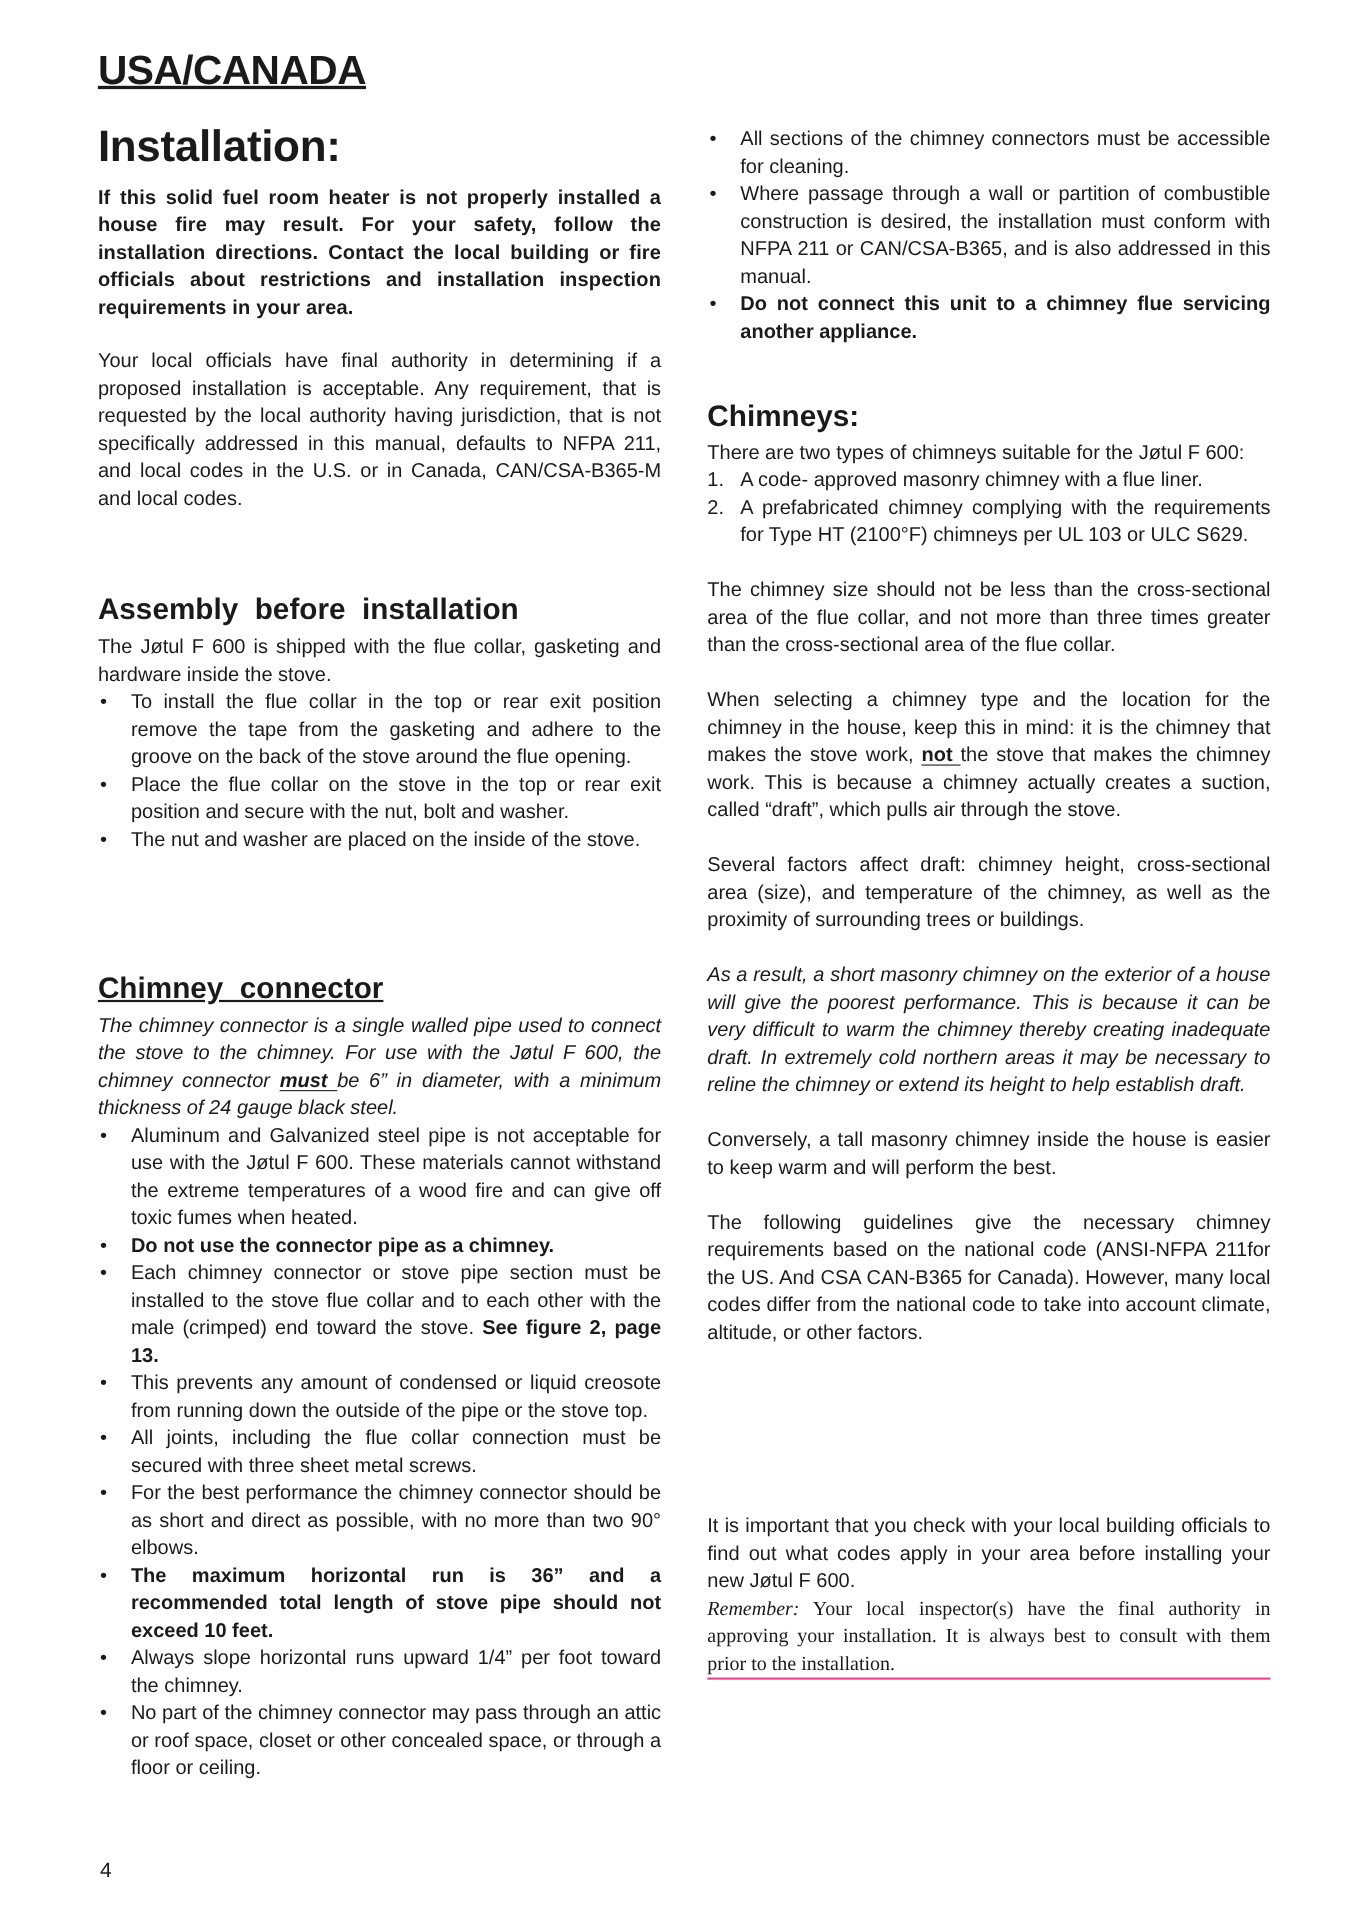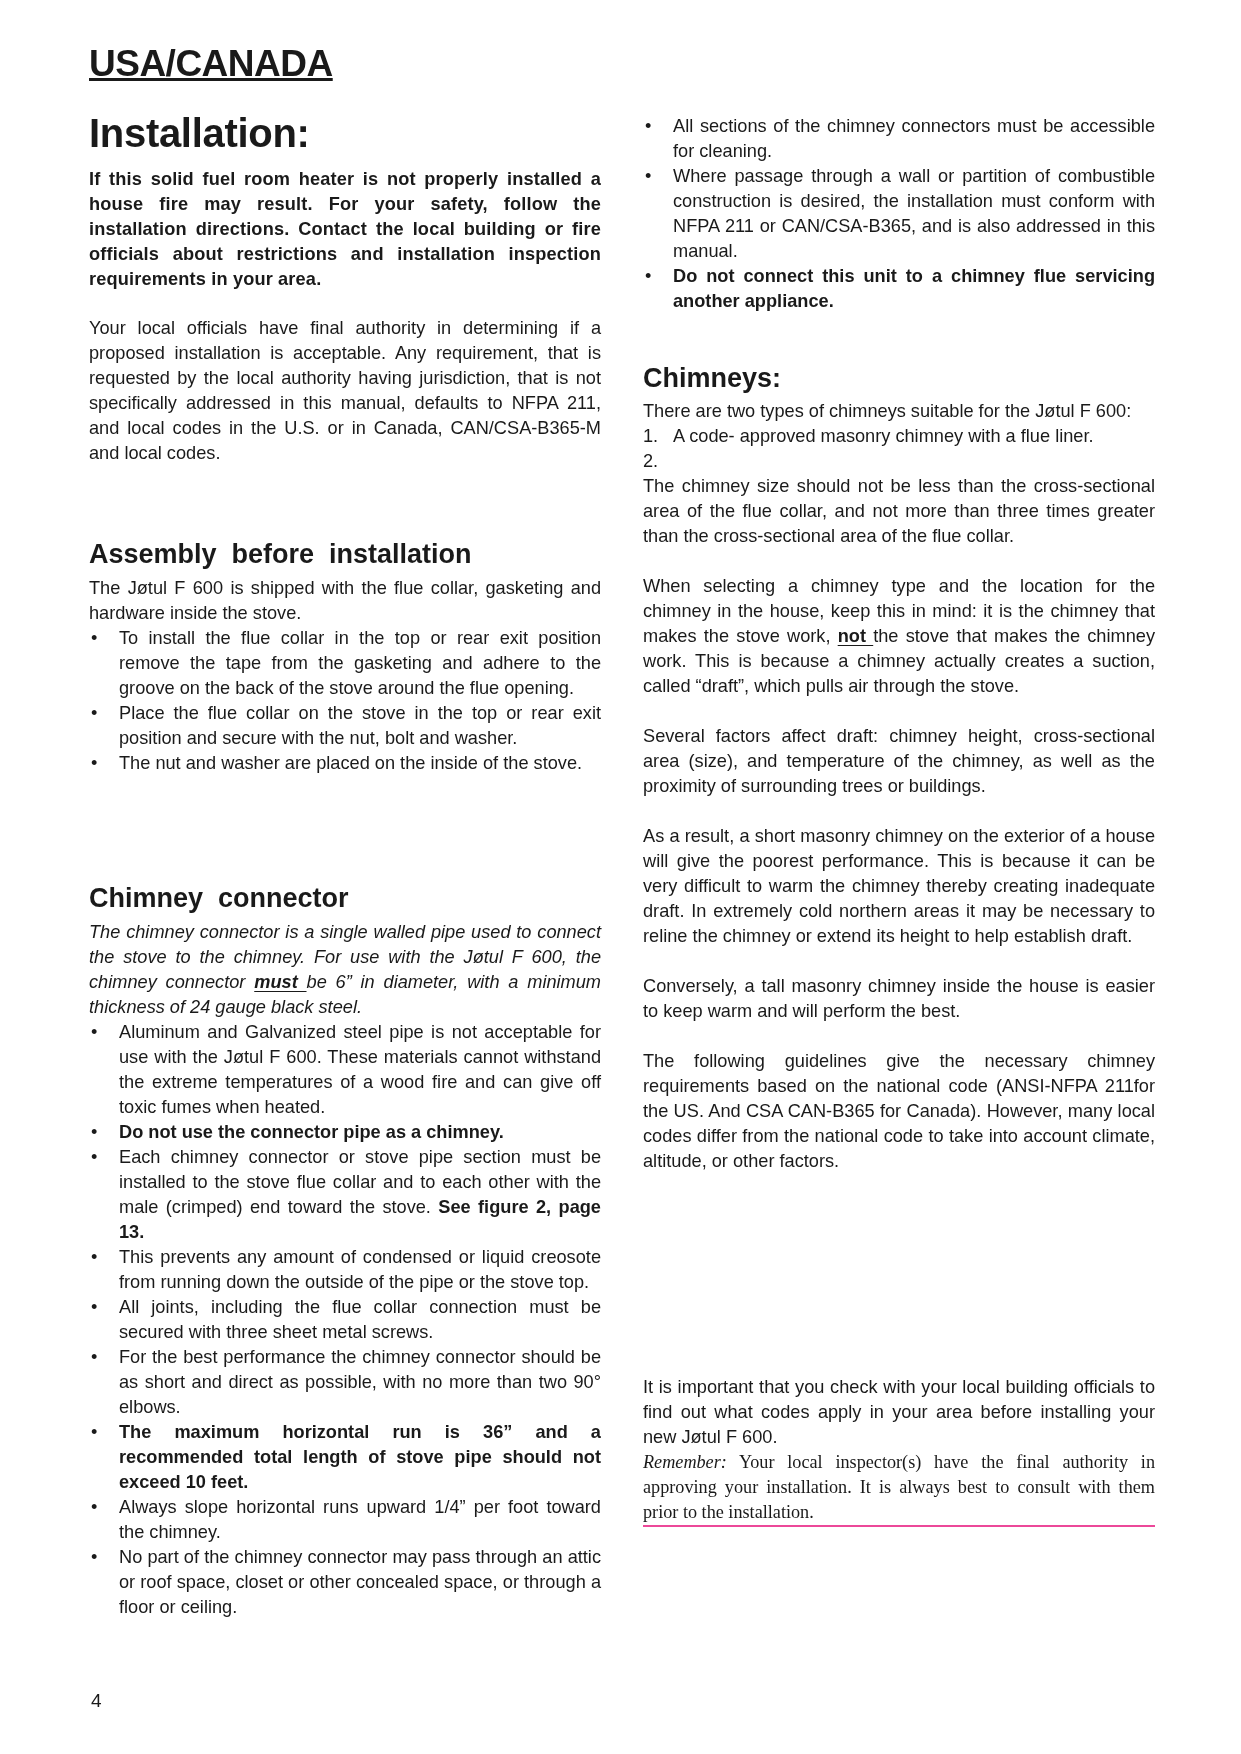--- a/index.html
+++ b/index.html
@@ -53,21 +53,21 @@
     <h2 style="white-space:pre;">Assembly  before  installation</h2>
     <p style="margin-top:5px;">The Jøtul F 600 is shipped with the flue collar, gasketing and hardware inside the stove.</p>
     <ul>
       <li><span class="mark bullet">•</span><span>To install the flue collar in the top or rear exit position remove the tape from the gasketing and adhere to the groove on the back of the stove around the flue opening.</span></li>
       <li><span class="mark bullet">•</span><span>Place the flue collar on the stove in the top or rear exit position and secure with the nut, bolt and washer.</span></li>
       <li><span class="mark bullet">•</span><span>The nut and washer are placed on the inside of the stove.</span></li>
     </ul>
   </section>
 
   <section style="position:absolute; top:881px; width:512px;">
-    <h2 style="white-space:pre;">Chimney  connector</h2>
+    <h2 style="white-space:pre;text-decoration:underline;">Chimney  connector</h2>
     <p style="margin-top:5px;font-style:italic;"><span>The chimney connector is a single walled pipe used to connect the stove to the chimney. For use with the Jøtul F 600, the chimney connector </span><span class="bold u">must </span><span>be 6” in diameter, with a minimum thickness of 24 gauge black steel.</span></p>
     <ul>
       <li><span class="mark bullet">•</span><span>Aluminum and Galvanized steel pipe is not acceptable for use with the Jøtul F 600. These materials cannot withstand the extreme temperatures of a wood fire and can give off toxic fumes when heated.</span><span class="bold"></span></li>
       <li><span class="mark bullet">•</span><span></span><span class="bold">Do not use the connector pipe as a chimney.</span></li>
       <li><span class="mark bullet">•</span><span>Each chimney connector or stove pipe section must be installed to the stove flue collar and to each other with the male (crimped) end toward the stove.  </span><span class="bold">See figure 2, page 13.</span></li>
       <li><span class="mark bullet">•</span><span>This prevents any amount of condensed or liquid creosote from running down the outside of the pipe or the stove top.</span><span class="bold"></span></li>
       <li><span class="mark bullet">•</span><span>All joints, including the flue collar connection must be secured with three sheet metal screws.</span><span class="bold"></span></li>
       <li><span class="mark bullet">•</span><span>For the best performance the chimney connector should be as short and direct as possible, with no more than two 90° elbows.</span><span class="bold"></span></li>
       <li><span class="mark bullet">•</span><span></span><span class="bold">The maximum horizontal run is 36” and a recommended total length of stove pipe should not exceed 10 feet.</span></li>
       <li><span class="mark bullet">•</span><span>Always slope horizontal runs upward 1/4” per foot toward the chimney.</span><span class="bold"></span></li>
@@ -81,26 +81,26 @@
     <li><span class="mark bullet">•</span><span>All sections of the chimney connectors must be accessible for cleaning.</span><span class="bold"></span></li>
     <li><span class="mark bullet">•</span><span>Where passage through a wall or partition of combustible construction is desired, the installation must conform with NFPA 211 or CAN/CSA-B365, and is also addressed in this manual.</span><span class="bold"></span></li>
     <li><span class="mark bullet">•</span><span></span><span class="bold">Do not connect this unit to a chimney flue servicing another appliance.</span></li>
   </ul>
 
   <section style="position:absolute; top:361px; width:512px;">
     <h2>Chimneys:</h2>
     <p style="margin-top:4px;">There are two types of chimneys suitable for the Jøtul F 600:</p>
     <ol>
       <li><span class="mark">1.</span><span>A code- approved masonry chimney with a flue liner.</span></li>
-      <li><span class="mark">2.</span></li>
+      <li><span class="mark">2.</span><span>A prefabricated chimney complying with the requirements for Type HT (2100°F) chimneys per UL 103 or ULC S629.</span></li>
     </ol>
     <p style="margin-top:25px;">The chimney size should not be less than the cross-sectional area of the flue collar, and not more than three times greater than the cross-sectional area of the flue collar.</p>
     <p style="margin-top:25px;"><span>When selecting a chimney type and the location for the chimney in the house, keep this in mind:  it is the chimney that makes the stove work, </span><span class="bold u">not </span><span>the stove that makes the chimney work. This is because a chimney actually creates a suction, called “draft”, which pulls air through the stove.</span></p>
     <p style="margin-top:25px;">Several factors affect draft: chimney height, cross-sectional area (size), and temperature of the chimney, as well as the proximity of surrounding trees or buildings.</p>
-    <p style="margin-top:25px;">As a result, a short masonry chimney on the exterior of a house will give the poorest performance. This is because it can be very difficult to warm the chimney thereby creating inadequate draft.  In extremely cold northern areas it may be necessary to reline the chimney or extend its height to help establish draft.</p>
+    <p style="margin-top:25px;font-style:italic;">As a result, a short masonry chimney on the exterior of a house will give the poorest performance. This is because it can be very difficult to warm the chimney thereby creating inadequate draft.  In extremely cold northern areas it may be necessary to reline the chimney or extend its height to help establish draft.</p>
     <p style="margin-top:25px;">Conversely, a tall masonry chimney inside the house is easier to keep warm and will perform the best.</p>
     <p style="margin-top:25px;">The following guidelines give the necessary chimney requirements based on the national code (ANSI-NFPA 211for the US. And CSA CAN-B365 for Canada).  However, many local codes differ from the national code to take into account climate, altitude, or other factors.</p>
   </section>
 
   <section style="position:absolute; top:1373px; width:512px;">
     <p style="margin-top:2px;">It is important that you check with your local building officials to find out what codes apply in your area before installing your new Jøtul F 600.</p>
     <p class="notice-last"><span class="italic">Remember:</span><span> Your local inspector(s) have the final authority in approving your installation. It is always best to consult with them prior to the installation.</span></p>
   </section>
 </div>
 

